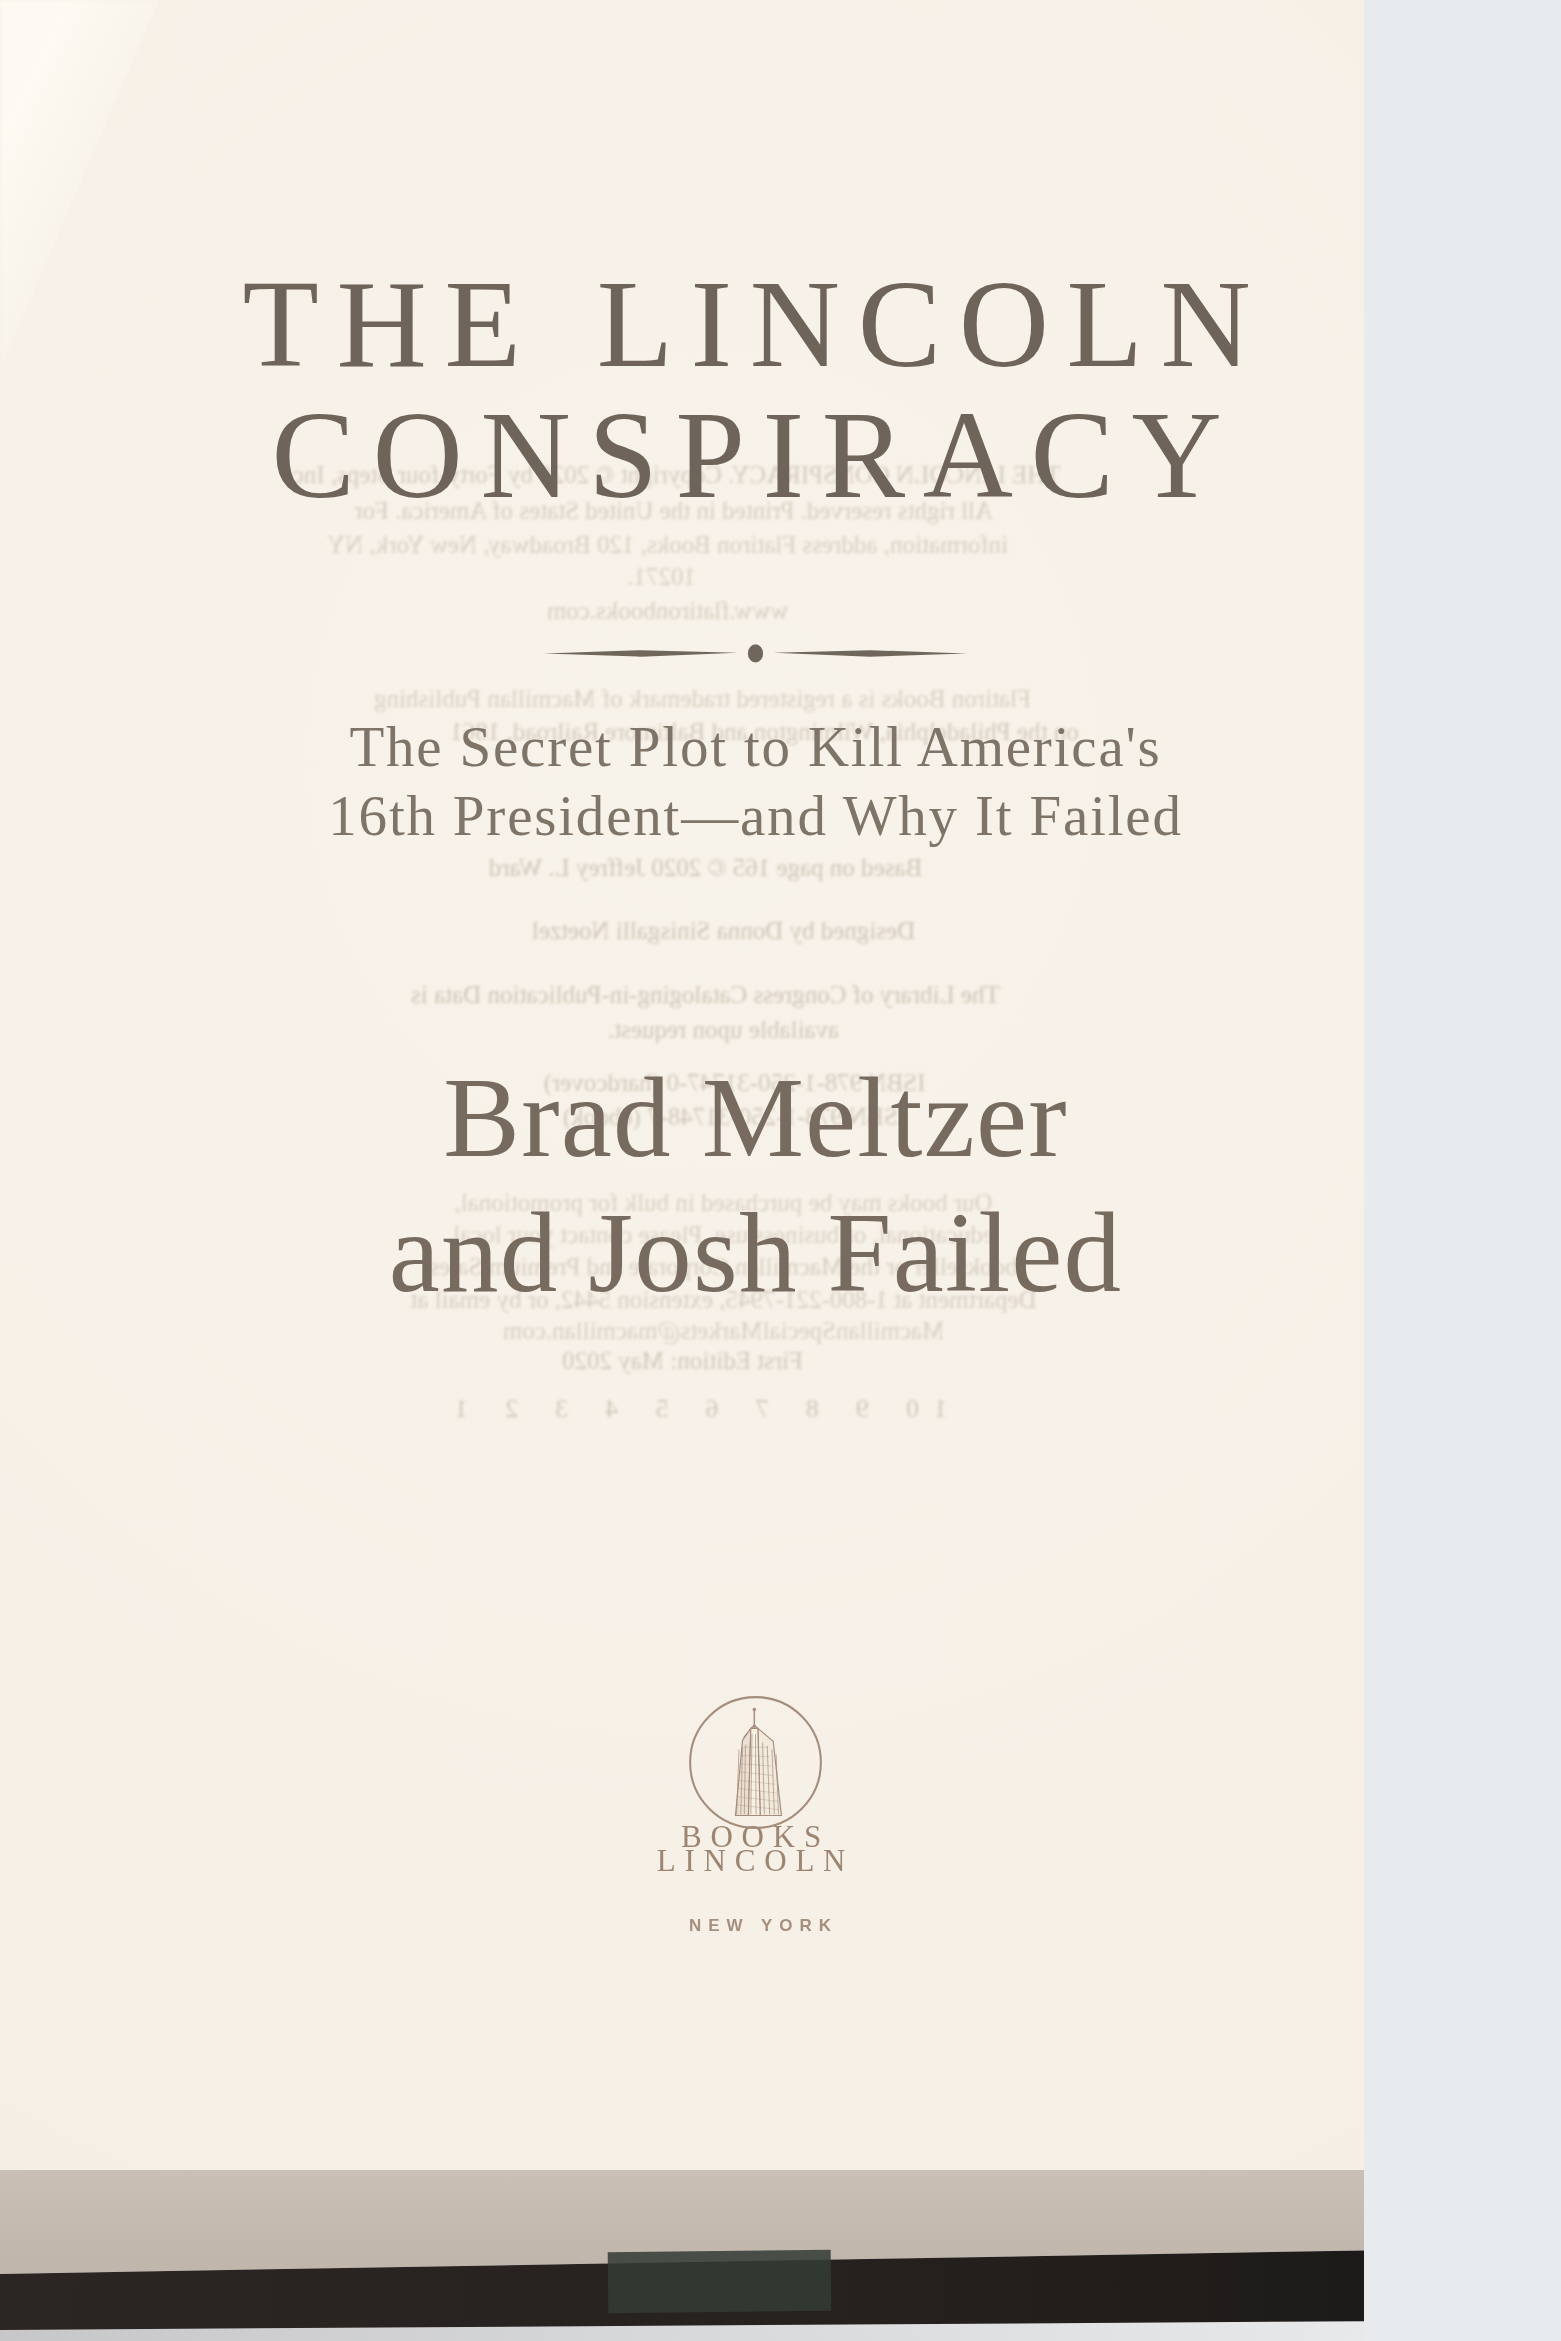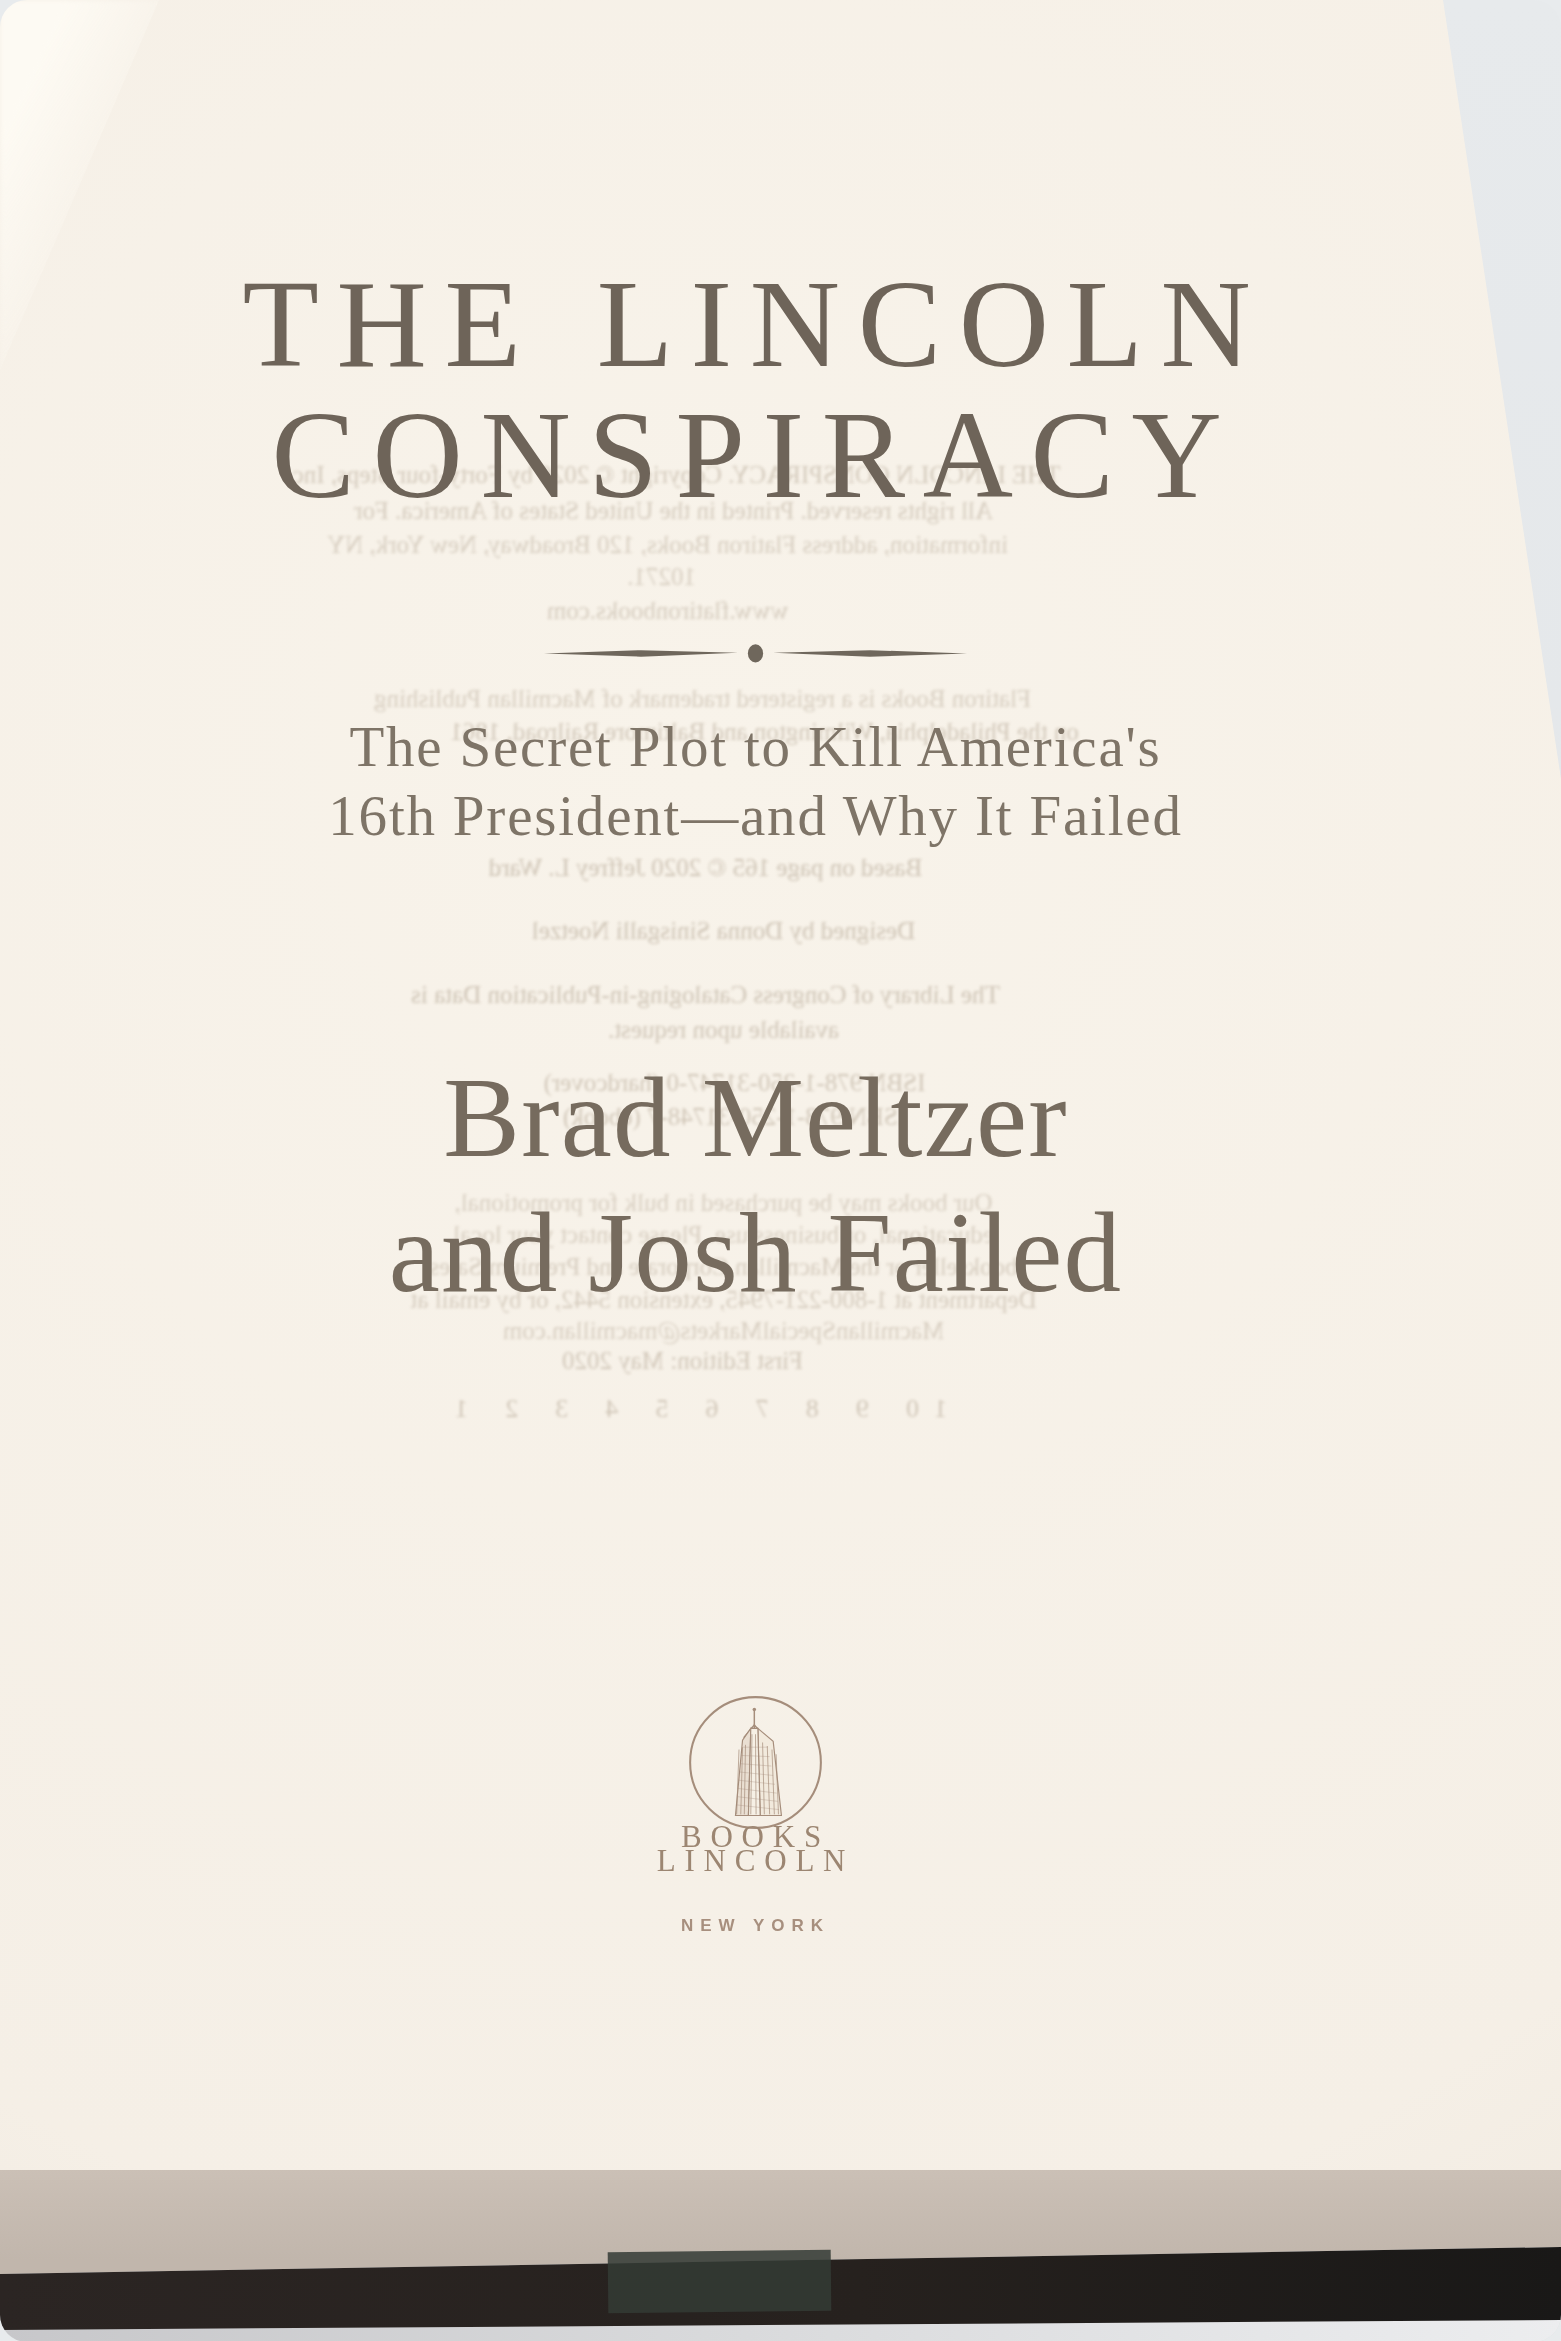--- a/index.html
+++ b/index.html
@@ -1,17 +1,17 @@
 <!DOCTYPE html>
 <html style="--page-cream: #f8f3ea; --title-ink: #6e6459; --subtitle-ink: #7e7467; --author-ink: #766b5e; --publisher-ink: #9c8672; --city-ink: #a78f7e; --ornament-ink: #6f675c; --logo-line: #a58d7b; --ghost-ink: #9b8a74; --backdrop-gray: #e7eaec; --page-edge-band: #cbc0b6; --cover-dark: #26211e; --cover-patch: #343b35; --surface-gray: #d9dadc;font-size:9.4px"><head>
 <meta charset="utf-8">
 <style>
   html,body{margin:0;padding:0;background:#e8ebed;}
-  .scene{position:relative;width:1561px;height:2342px;overflow:hidden;
-         font-family:"Liberation Serif",serif;border-radius:27px;}
+  .scene{position:relative;width:1364px;height:2342px;overflow:hidden;
+         font-family:"Liberation Serif",serif;}
 
   
   .backdrop{position:absolute;inset:0;
     background:linear-gradient(180deg,var(--backdrop-gray) 0%,#e3e6e9 60%,#dcdee1 100%);}
   .surface-strip{position:absolute;left:0;top:2291px;width:1561px;height:51px;
     background:linear-gradient(90deg,#c7c7ca 0%,#d8d9db 45%,#ecedef 100%);}
 
   
   .page-block-edge{position:absolute;left:0;top:2168px;width:1561px;height:108px;
     background:linear-gradient(180deg,var(--page-edge-band) 0%,#c1b6ac 85%);
@@ -46,21 +46,21 @@
     word-spacing:9.4px;color:var(--title-ink);}
   .ornament{top:635px;}
   .subtitle{top:712px;font-size:57px;line-height:69px;
     letter-spacing:1.8px;color:var(--subtitle-ink);}
   .authors{top:1050px;font-size:115px;line-height:135px;letter-spacing:1.2px;
     color:var(--author-ink);}
   .logo-wrap{top:1693px;height:143px;}
   .pub-name1{top:1843px;font-size:31px;letter-spacing:8.8px;color:var(--publisher-ink);}
   .pub-name2{top:1806px;font-size:31px;letter-spacing:8.8px;color:var(--publisher-ink);margin-top:13px;}
   .pub-city{top:1916px;font-size:17px;letter-spacing:7px;font-weight:bold;
-    font-family:"Liberation Sans",sans-serif;color:var(--city-ink);}
+    font-family:"Liberation Sans",sans-serif;color:var(--city-ink);padding-left:8px;}
 </style>
 </head>
 <body>
 
 <div class="scene">
 
   <div class="backdrop"></div>
   <div class="surface-strip"></div>
   <div class="page-block-edge"></div>
   <div class="cover-band"></div>

